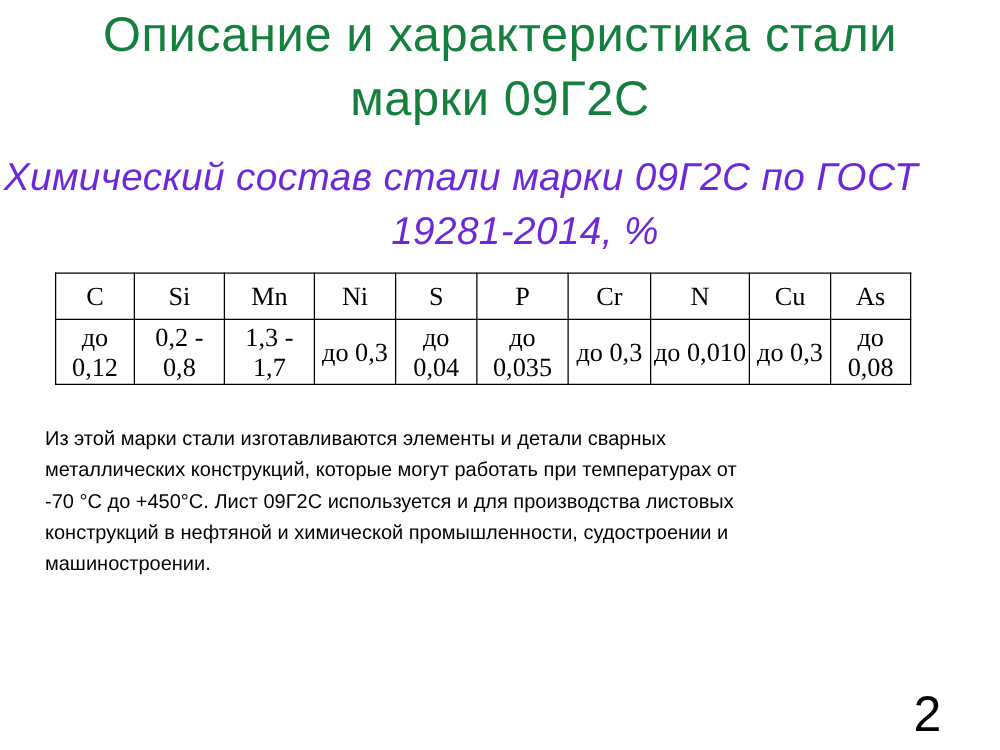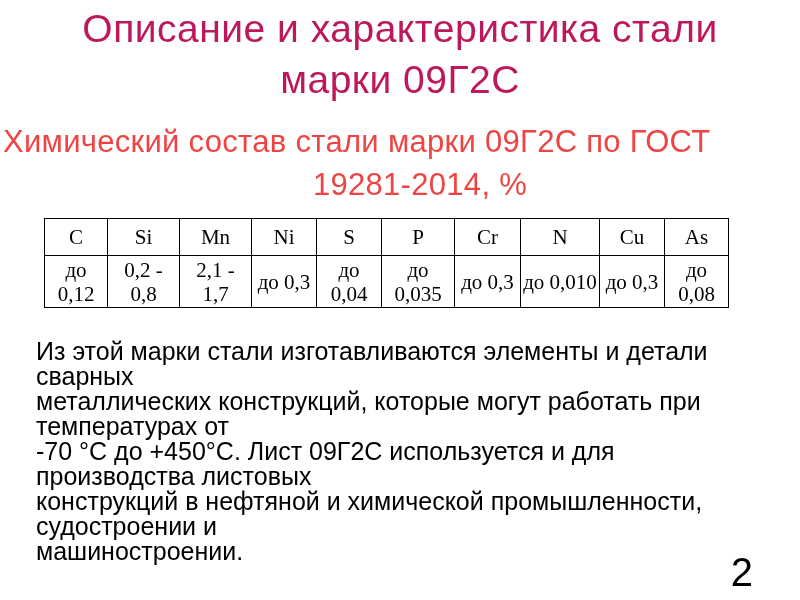--- a/index.html
+++ b/index.html
@@ -19,31 +19,32 @@
   .title {
     position: absolute;
     top: 3px;
     left: 0;
     width: 800px;
     text-align: center;
     font-size: 39px;
     line-height: 51px;
     letter-spacing: 0.5px;
     white-space: pre-line;
-    color: #be185d;
+    color: #15803d;
   }
   .subtitle {
     position: absolute;
     top: 120px;
     left: 3px;
     width: 797px;
     font-size: 31px;
     line-height: 43px;
     letter-spacing: 0.3px;
-    color: #ef4444;
+    color: #6d28d9;
+    font-style: italic;
   }
   .subtitle .line2 {
     margin-left: 37px;
     text-align: center;
   }
   .chem-table {
     position: absolute;
     left: 44px;
     top: 218px;
     width: 684px;
@@ -68,21 +69,21 @@
     height: 37px;
   }
   .chem-table tr.data-row {
     height: 52px;
   }
   .body-text {
     position: absolute;
     left: 36px;
     top: 339px;
     width: 700px;
-    font-size: 25px;
+    font-size: 16px;
     line-height: 25px;
     white-space: pre-line;
     color: #000000;
   }
   .page-number {
     position: absolute;
     top: 550px;
     right: 47px;
     font-size: 40px;
     line-height: 44px;
@@ -126,21 +127,21 @@
         <th>Cr</th>
         <th>N</th>
         <th>Cu</th>
         <th>As</th>
       </tr>
       <tr class="data-row">
         <td>до
 0,12</td>
         <td>0,2 -
 0,8</td>
-        <td>2,1 -
+        <td>1,3 -
 1,7</td>
         <td>до 0,3</td>
         <td>до
 0,04</td>
         <td>до
 0,035</td>
         <td>до 0,3</td>
         <td>до 0,010</td>
         <td>до 0,3</td>
         <td>до

